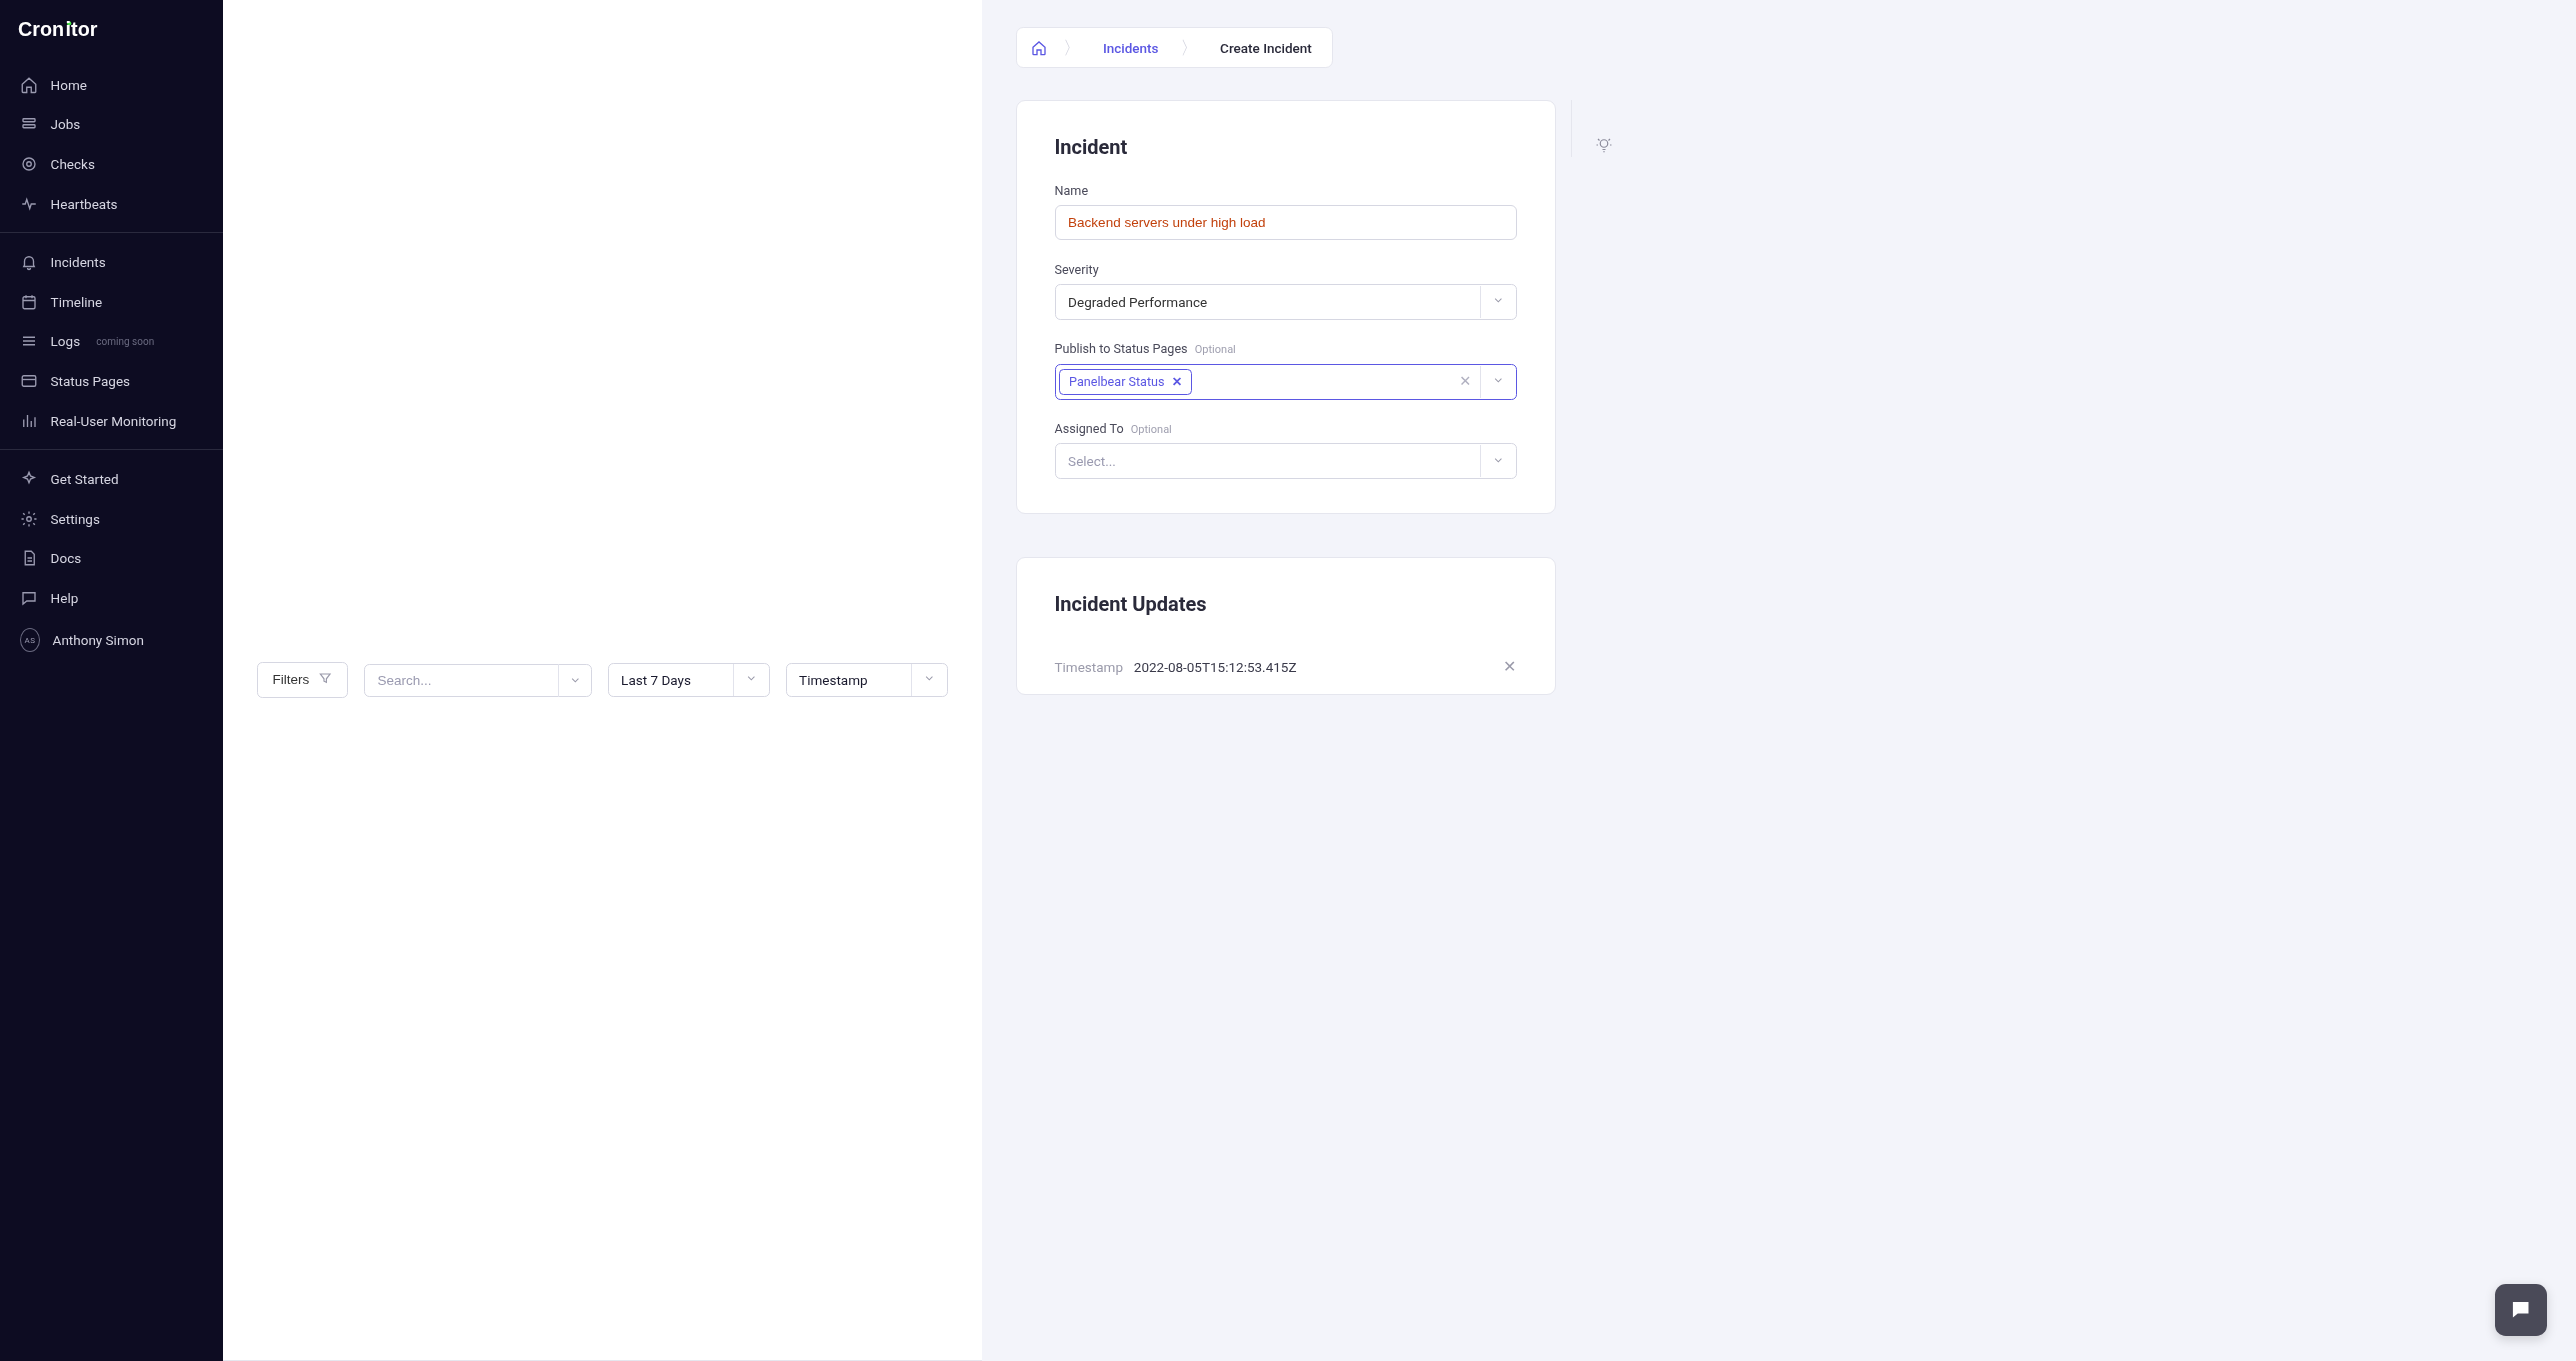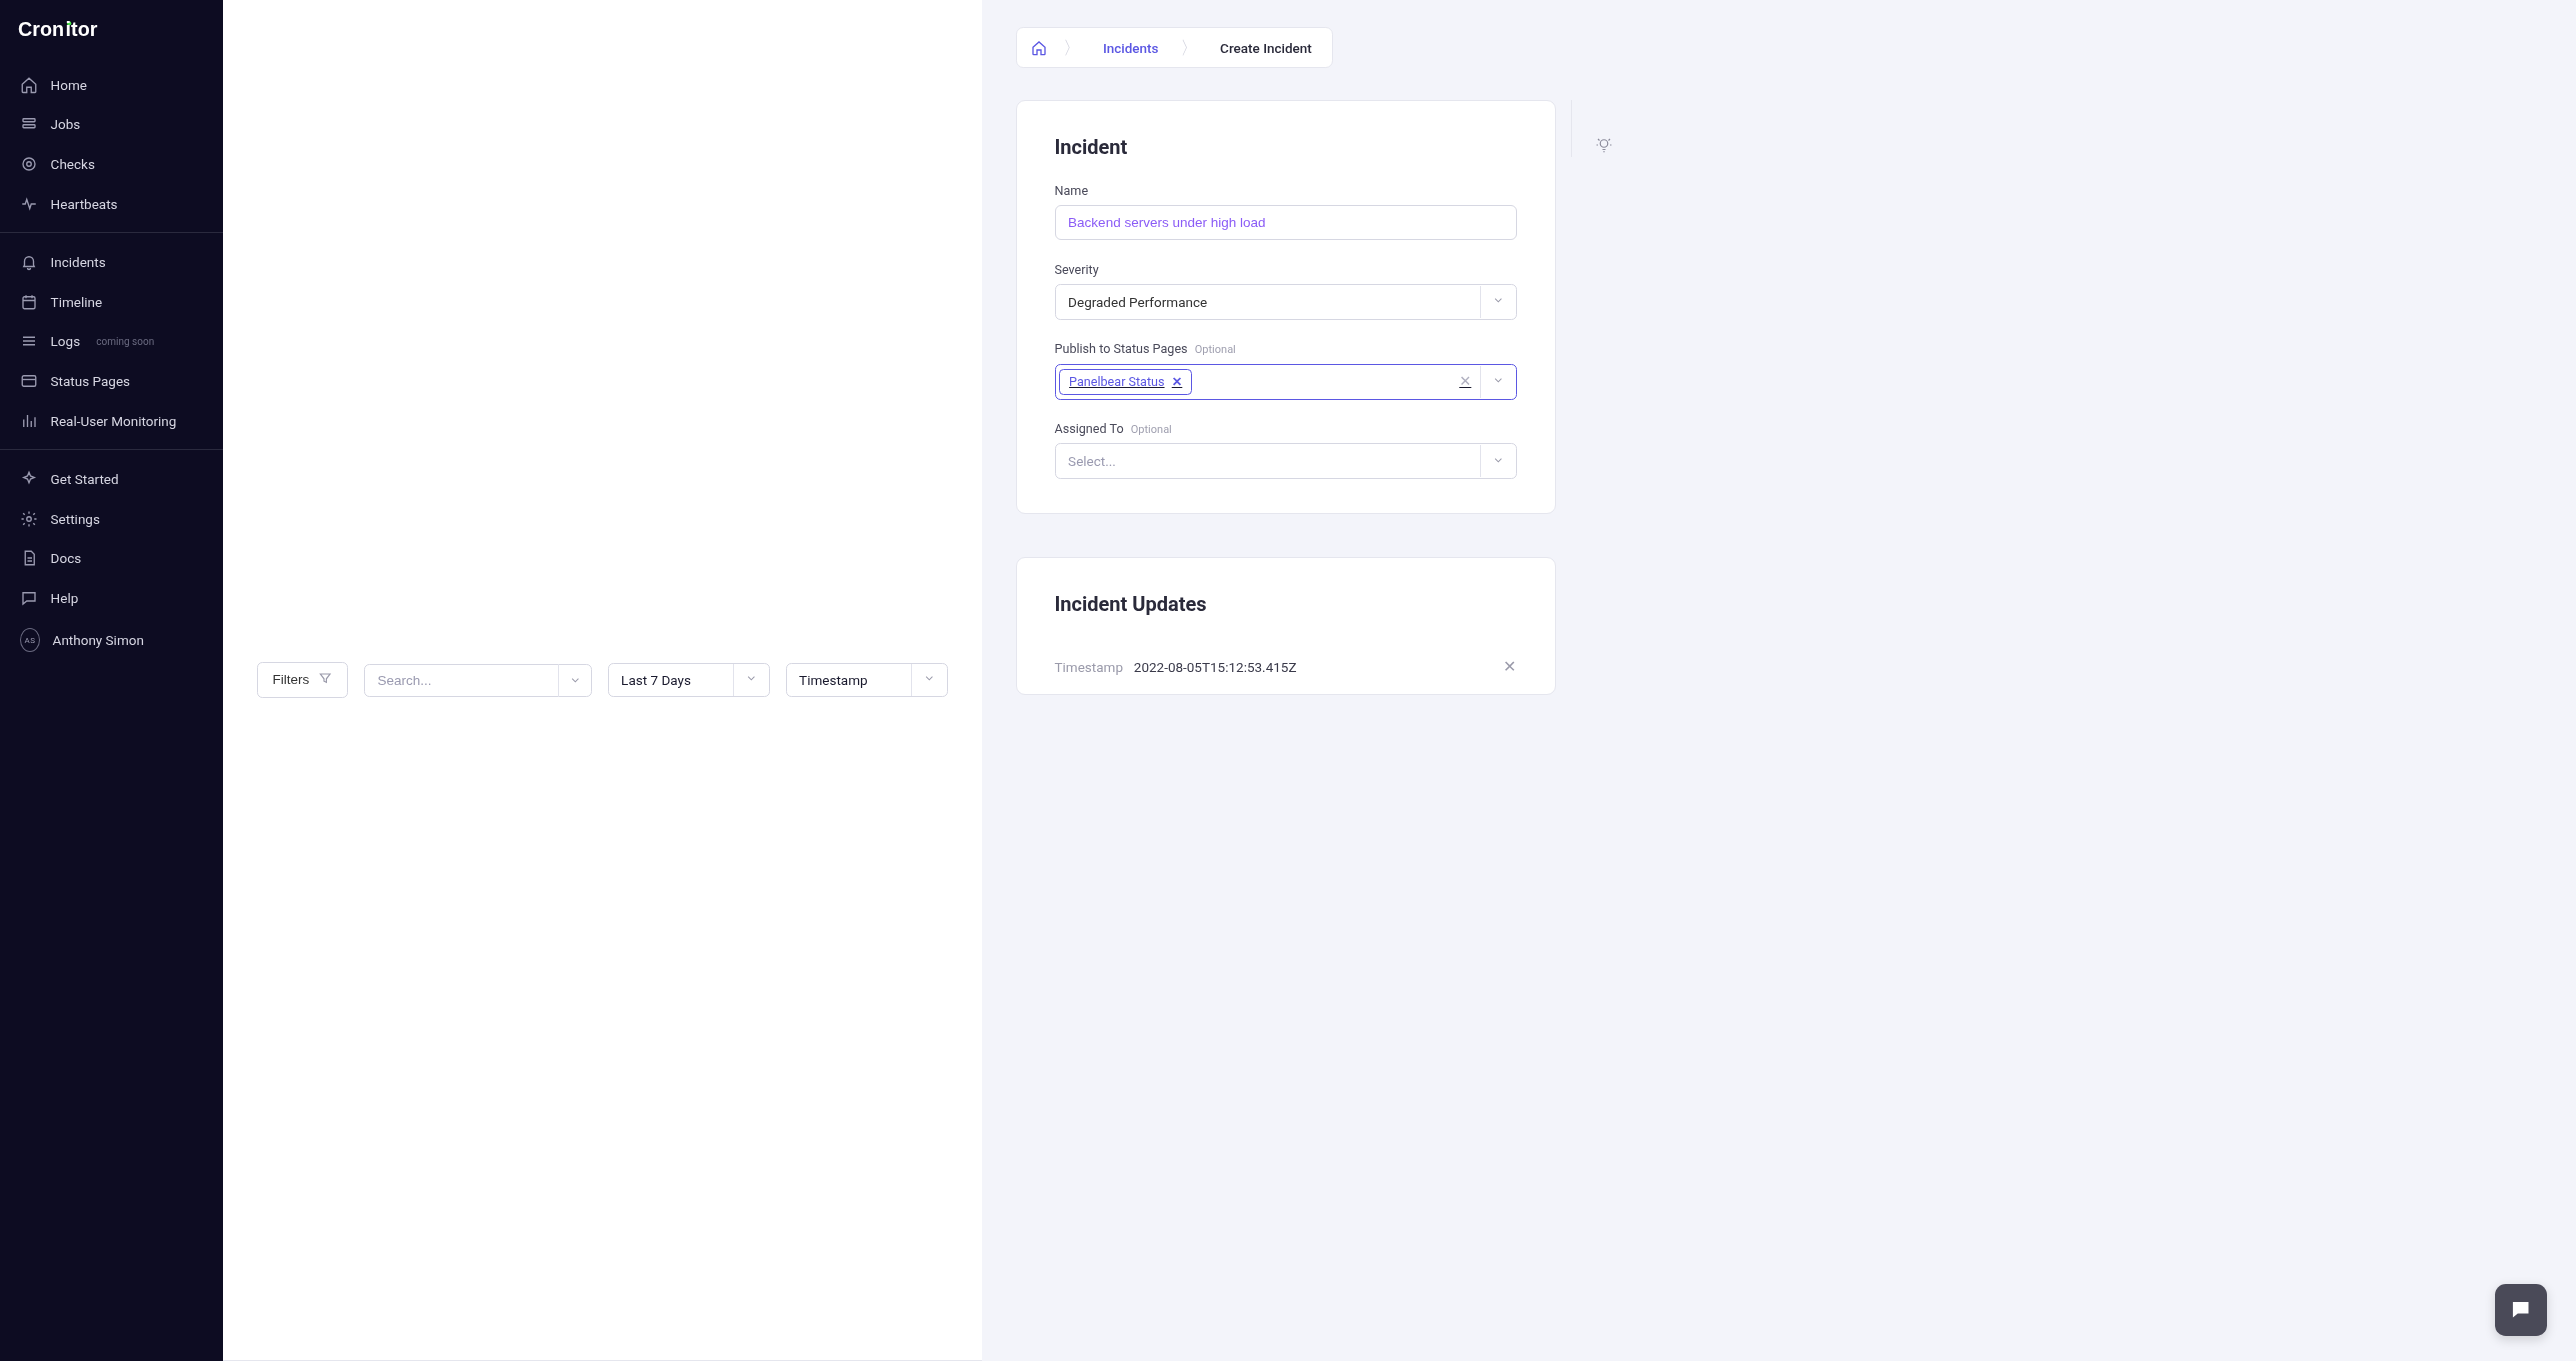--- a/index.html
+++ b/index.html
@@ -40,26 +40,26 @@
 
   .columns { display: flex; gap: 15px; align-items: flex-start; }
   .left-col { width: 540px; display: flex; flex-direction: column; gap: 43px; }
   .card { background: #fff; border: 0.9px solid #e5e6ee; border-radius: 9px; padding: 34px 38px; }
   .card h2 { font-size: 20px; font-weight: 700; color: #2a2a3a; margin-bottom: 23.4px; }
 
   .field { margin-bottom: 21.6px; }
   .field:last-child { margin-bottom: 0; }
   .field-label { display: flex; gap: 7.2px; align-items: baseline; margin-bottom: 7.2px; font-size: 12.6px; color: #4a4a5a; }
   .field-label .opt { color: #a0a0b0; font-size: 11px; }
-  .text-input { width: 100%; border: 0.9px solid #d6d7e2; border-radius: 6px; padding: 9px 12.6px; font-size: 13.5px; color: #8b5cf6; }
+  .text-input { width: 100%; border: 0.9px solid #d6d7e2; border-radius: 6px; padding: 9px 12.6px; font-size: 13.5px; color: #c2410c; }
   .select-control { display:flex; align-items:center; border: 0.9px solid #d6d7e2; border-radius: 5.4px; background:#fff; min-height:36px; }
   .select-control .val { flex:1; padding: 8px 12.6px; color:#333; }
   .select-control .val.placeholder { color:#9a9ab0; }
   .select-control .chev { border-left:0.9px solid #e2e3ec; padding:8px 10.8px; }
-  .select-control.focused { border:1.3px solid #5b57e3;text-decoration:underline; }
+  .select-control.focused { border:1.3px solid #5b57e3; }
   .tag { display:inline-flex; align-items:center; gap:7.2px; border:0.9px solid #5b57e3; color:#5b57e3; border-radius:4.5px; padding:4.5px 9px; margin:3.6px; font-size:12.6px; background:#fff;}
   .tag .x { cursor:pointer; font-weight:700; }
   .clear-x { padding:0 9px; color:#b0b0c0; cursor:pointer; font-size:14.4px; }
 
   .right-col { padding-top: 34px; display:flex; gap:14.4px; border-left:0.9px solid #e5e6ee; padding-left:23.4px; max-width:342px;}
   .hint-icon { flex-shrink:0; margin-top:1.8px;}
   .hint-text { color:#5a5a6a; line-height:1.5; font-size:13.5px; }
 
   .updates-row { display:flex; align-items:center; gap:10.8px; font-size:13.5px;}
   .updates-label { color:#9a9aaa; }

